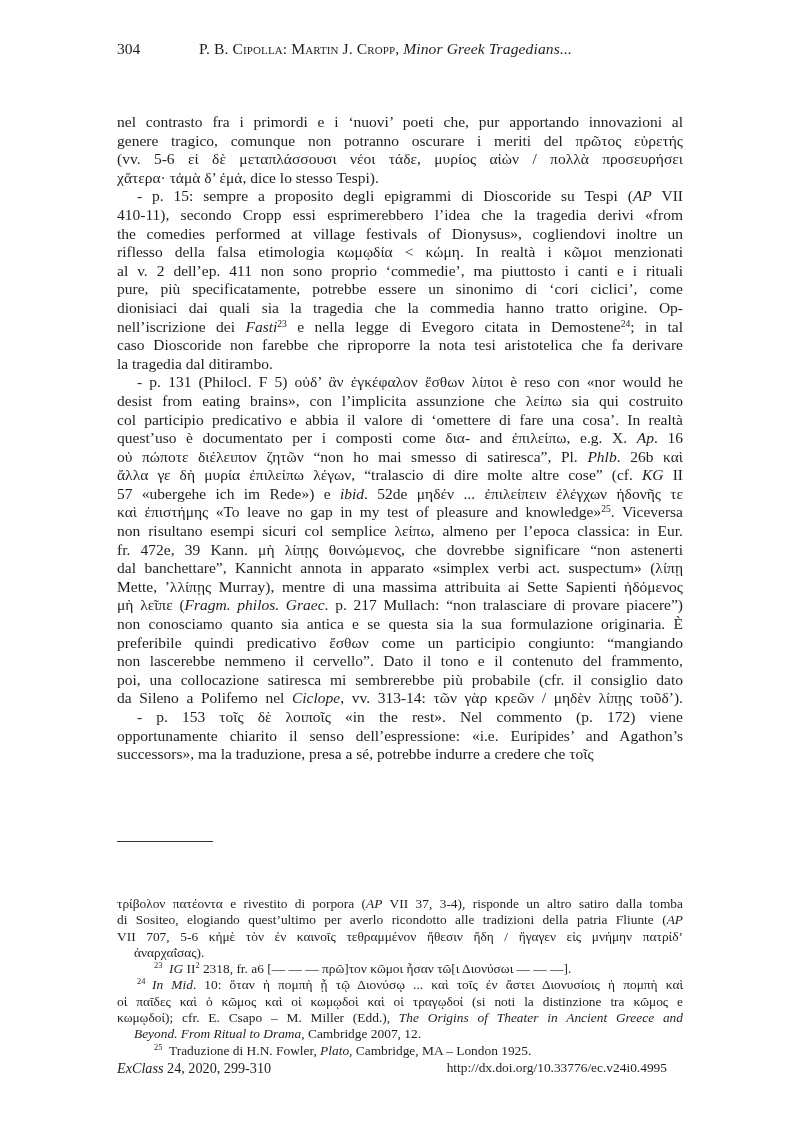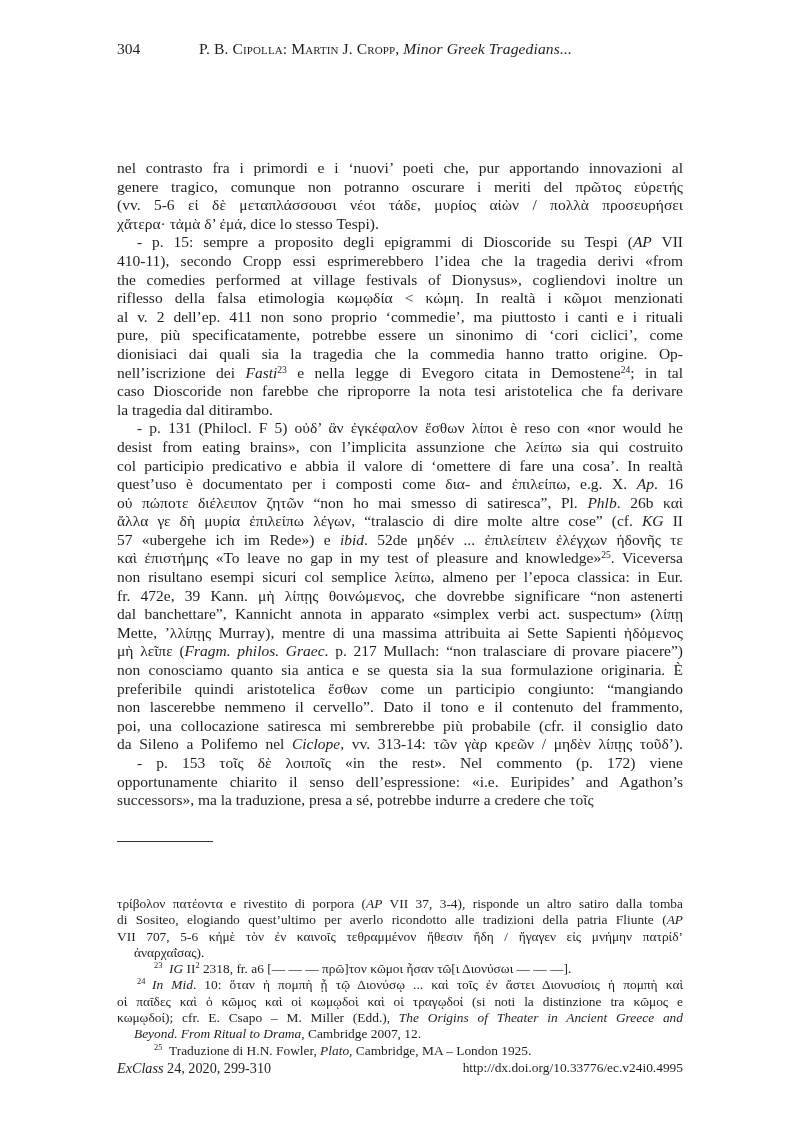--- a/index.html
+++ b/index.html
@@ -3,33 +3,33 @@
 <meta charset="utf-8">
 <style>
   html, body { margin:0; padding:0; background:#ffffff; }
   body { width:800px; height:1129px; position:relative; overflow:hidden; color:#1e1e1e;
          font-family:"Liberation Serif","DejaVu Serif",serif; }
   .page { position:absolute; left:0; top:0; width:672px; height:1129px; }
   .header { position:absolute; top:40px; left:117px; width:566px; font-size:15.6px; }
   .header .pagenum { position:absolute; left:0; top:0; }
   .header .running { position:absolute; left:82px; top:0; white-space:nowrap; letter-spacing:0.1px; }
   .sc { font-variant:small-caps; }
-  .body { position:absolute; top:113px; left:117px; width:566px; font-size:15.5px; line-height:18.6px;margin-top:46px; }
+  .body { position:absolute; top:113px; left:117px; width:566px; font-size:15.5px; line-height:18.6px; }
   .line { display:block; height:18.6px; white-space:nowrap; text-align:justify; text-align-last:justify; overflow:visible; }
   .line.last { text-align-last:left; }
   .indent { padding-left:20px; }
   .fnrule { position:absolute; top:841px; left:117px; width:96px; height:0; border-top:1px solid #333; }
   .footnotes { position:absolute; top:896px; left:117px; width:566px; font-size:13.4px; line-height:16.3px; }
   .fline { display:block; height:16.3px; white-space:nowrap; text-align:justify; text-align-last:justify; }
   .fline.last { text-align-last:left;margin-left:17px; }
   .fnindent { padding-left:20px; }
   sup { font-size:0.62em; line-height:0; vertical-align:0.55em; }
   .footer { position:absolute; top:1060px; left:117px; width:566px; font-size:14.2px; }
   .footer .left { position:absolute; left:0; top:0; white-space:nowrap; }
-  .footer .right { position:absolute; right:0; top:0; white-space:nowrap; font-size:13.4px; }
+  .footer .right { position:absolute; right:16px; top:0; white-space:nowrap; font-size:13.4px; }
   i { font-style:italic; }
 </style>
 </head>
 <body>
 
 <div class="page">
 
   <div class="header">
     <span class="pagenum">304</span>
     <span class="running"><span>P. B. </span><span class="sc">Cipolla</span><span>: </span><span class="sc">Martin J. </span><span class="sc">Cropp</span><span>, </span><i>Minor Greek Tragedians...</i></span>
@@ -57,21 +57,21 @@
       <span class="line"><span>οὐ πώποτε διέλειπον ζητῶν “non ho mai smesso di satiresca”, Pl. </span><i>Phlb</i><span>. 26b καὶ</span></span>
       <span class="line"><span>ἄλλα γε δὴ μυρία ἐπιλείπω λέγων, “tralascio di dire molte altre cose” (cf. </span><i>KG</i><span> II</span></span>
       <span class="line"><span>57 «ubergehe ich im Rede») e </span><i>ibid</i><span>. 52de μηδέν ... ἐπιλείπειν ἐλέγχων ἡδονῆς τε</span></span>
       <span class="line"><span>καὶ ἐπιστήμης «To leave no gap in my test of pleasure and knowledge»</span><sup>25</sup><span>. Viceversa</span></span>
       <span class="line"><span>non risultano esempi sicuri col semplice λείπω, almeno per l’epoca classica: in Eur.</span></span>
       <span class="line"><span>fr. 472e, 39 Kann. μὴ λίπῃς θοινώμενος, che dovrebbe significare “non astenerti</span></span>
       <span class="line"><span>dal banchettare”, Kannicht annota in apparato «simplex verbi act. suspectum» (λίπῃ</span></span>
       <span class="line"><span>Mette, ’λλίπῃς Murray), mentre di una massima attribuita ai Sette Sapienti ἡδόμενος</span></span>
       <span class="line"><span>μὴ λεῖπε (</span><i>Fragm. philos. Graec</i><span>. p. 217 Mullach: “non tralasciare di provare piacere”)</span></span>
       <span class="line"><span>non conosciamo quanto sia antica e se questa sia la sua formulazione originaria. È</span></span>
-      <span class="line"><span>preferibile quindi aristotelica ἔσθων come un participio congiunto: “mangiando</span></span>
+      <span class="line"><span>preferibile quindi predicativo ἔσθων come un participio congiunto: “mangiando</span></span>
       <span class="line"><span>non lascerebbe nemmeno il cervello”. Dato il tono e il contenuto del frammento,</span></span>
       <span class="line"><span>poi, una collocazione satiresca mi sembrerebbe più probabile (cfr. il consiglio dato</span></span>
       <span class="line"><span>da Sileno a Polifemo nel </span><i>Ciclope</i><span>, vv. 313-14: τῶν γὰρ κρεῶν / μηδὲν λίπῃς τοῦδ’).</span></span>
       <span class="line indent"><span>- p. 153 τοῖς δὲ λοιποῖς «in the rest». Nel commento (p. 172) viene</span></span>
       <span class="line"><span>opportunamente chiarito il senso dell’espressione: «i.e. Euripides’ and Agathon’s</span></span>
       <span class="line last"><span>successors», ma la traduzione, presa a sé, potrebbe indurre a credere che τοῖς</span></span>
     </div>
 
   <div class="fnrule"></div>
 

